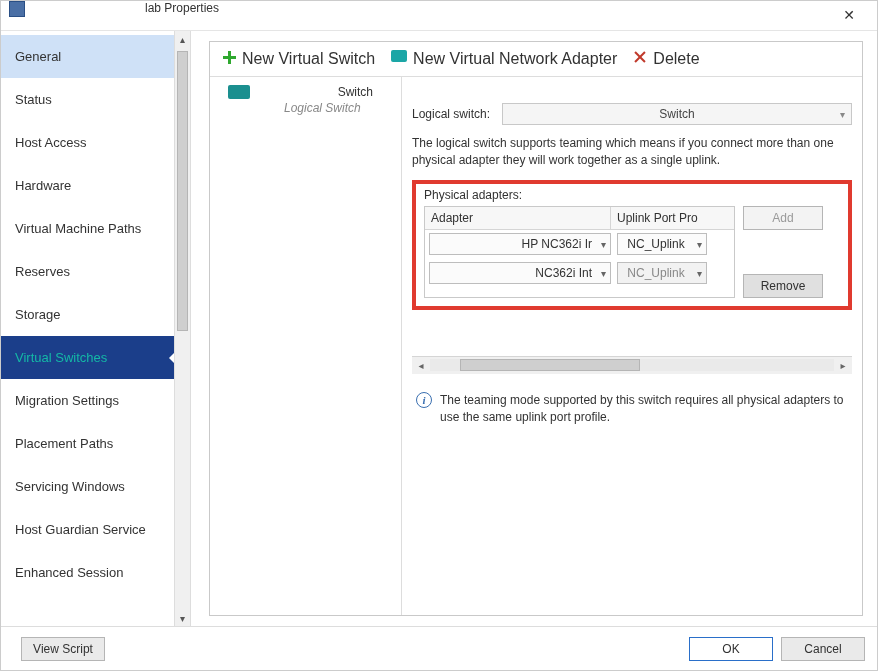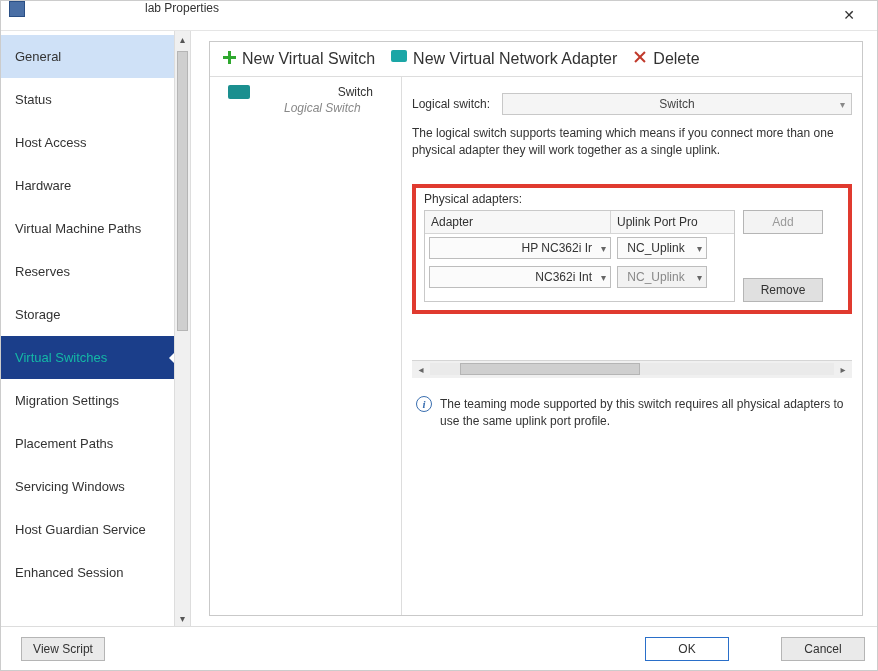--- a/index.html
+++ b/index.html
@@ -190,21 +190,21 @@
     padding: 6px 10px 10px 10px;
     display:flex;
     flex-direction: column;
     gap: 6px;
     position: relative;
   }
   .row-logical {
     display:flex;
     align-items:center;
     gap: 12px;
-    margin-top: 10px;
+    margin-top: 20px;
   }
   .row-logical label { font-size:12px; }
   .combo {
     flex:1;
     height: 22px;
     border: 1px solid #c8c8c8;
     background: #f5f5f5;
     display:flex;
     align-items:center;
     justify-content: center;
@@ -213,21 +213,21 @@
     color:#444;
   }
   .combo .chev {
     position:absolute; right:6px; top:50%; transform:translateY(-50%);
     font-size:10px; color:#888;
   }
   .desc-text {
     font-size: 12px;
     line-height: 1.45;
     color: #333;
-    margin: 4px 0 16px 0;
+    margin: 4px 0 2px 0;
   }
   .phys-box {
     border: 4px solid #e03a2f;
     padding: 4px 25px 8px 8px;
     margin-top: 2px;
   }
   .phys-label { font-size:12px; margin-bottom:4px; }
   .phys-grid {
     display:flex;
     gap: 8px;
@@ -323,21 +323,20 @@
     flex-shrink: 0;
   }
   .info-text { font-size:12px; line-height:1.4; color:#333;}
 
   .footer {
     height: 44px;
     border-top: 1px solid #ddd;
     display:flex;
     align-items:center;
     padding: 0 12px;
-    gap: 44px;
   }
   .footer .spacer { flex:1; }
   .footer .winbtn { width: 84px; margin-left: 8px; }
   .footer .winbtn.ok { border:1px solid #2a6fc9; background:#fff; }
   .footer-left-btn { width:90px; }
 </style>
 </head>
 <body>
 
 <div class="window">

